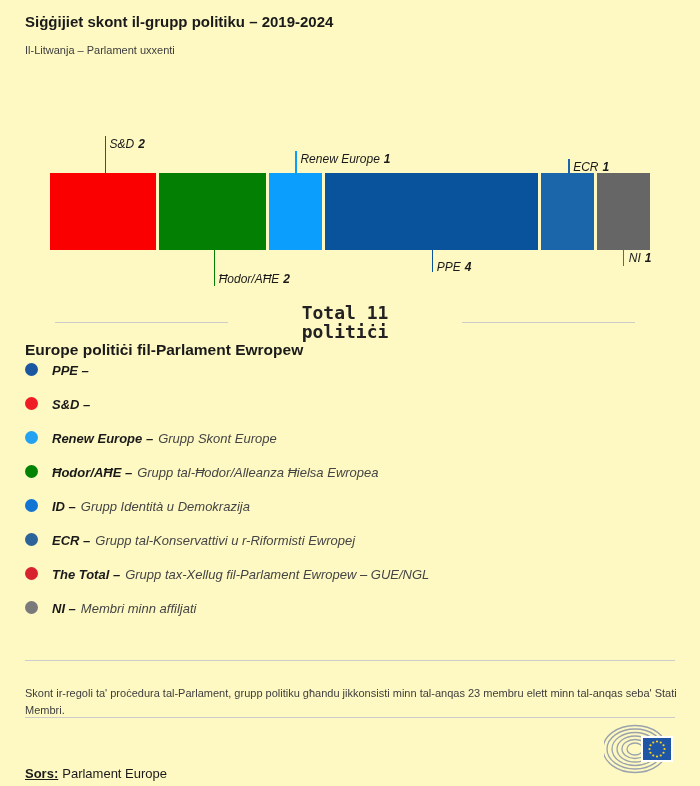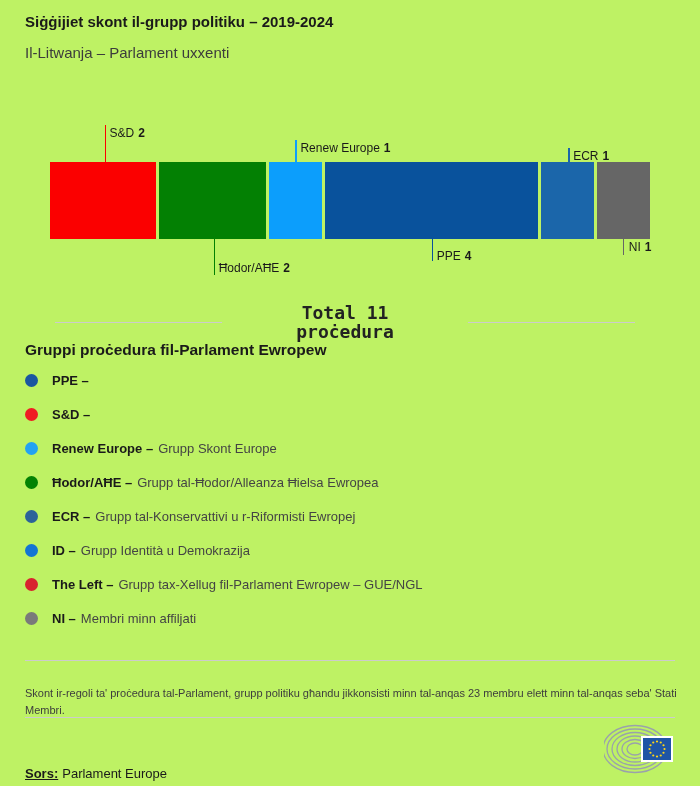--- a/index.html
+++ b/index.html
@@ -1,24 +1,24 @@
 <!DOCTYPE html>
 <html><head>
 <meta charset="utf-8">
 <style>
   * { box-sizing: border-box; }
   body { margin:0; background:#fff; }
-  .page { position:relative; width:700px; height:786px; background:#bef264; overflow:hidden;
+  .page { position:relative; width:700px; height:786px; background:#fef9c3; overflow:hidden;
           color:#1a1a1a; font-family:"Liberation Sans", sans-serif; }
 
   .title { position:absolute; left:25px; top:13px; font-size:15px; font-weight:700; margin:0; }
-  .subtitle { position:absolute; left:25px; top:44px; font-size:15px; font-weight:400; color:#3c3c3c; margin:0; }
+  .subtitle { position:absolute; left:25px; top:44px; font-size:11px; font-weight:400; color:#3c3c3c; margin:0; }
 
   
-  .chart { position:absolute; left:0; top:109px; width:672px; height:185px; }
+  .chart { position:absolute; left:0; top:120px; width:672px; height:185px;font-style:italic; }
   .bar-area { position:absolute; left:50px; top:0; width:600px; height:185px; }
   .bar { position:absolute; left:0; top:53px; width:100%; height:77px; display:flex; gap:3px; }
   .segment { height:100%; }
   .callout-line { position:absolute; width:1.5px; }
   .callout-label { position:absolute; font-size:12px; white-space:nowrap; color:#1a1a1a; }
   .callout-label b { margin-left:4px; }
 
   .line-sd    { left:9.091%;  top:16px;  height:37px; }
   .lbl-sd     { left:calc(9.091% + 5px);  top:17px; }
   .line-renew { left:40.909%; top:31px;  height:22px; }
@@ -35,21 +35,21 @@
   
   .total-row { position:absolute; left:55px; top:300px; width:580px; height:44px;
                display:flex; align-items:center;gap:48px; }
   .total-row .rule { flex:1; height:1px; background:#cccccc; }
   .total-text { padding:0 26px; text-align:center; font-family:"DejaVu Sans Mono", monospace;
                 font-weight:700; font-size:18px; line-height:19px; color:#222; white-space:pre; }
 
   
   .legend-heading { position:absolute; left:25px; top:341px; font-size:15.5px; font-weight:700; margin:0; }
   .legend-rows { position:absolute; left:25px; top:363px; width:650px; }
-  .legend-row { height:34px; display:flex; align-items:center; }
+  .legend-row { height:34px; display:flex; align-items:flex-start;font-style:italic; }
   .dot { width:13px; height:13px; border-radius:50%; flex:0 0 13px; margin-right:14px; }
   .legend-row .name { font-size:13px; font-weight:700; color:#1a1a1a; white-space:pre; }
   .legend-row .desc { font-size:13px; color:#444; margin-left:5px; }
 
   .divider { position:absolute; left:25px; width:650px; height:1px; background:#cccccc; }
   .divider-1 { top:660px; }
   .divider-2 { top:717px; }
 
   .note { position:absolute; left:25px; top:674px; width:652px; font-size:11px;
           line-height:1.55; color:#3d3d3d; }
@@ -95,25 +95,25 @@
       <div class="callout-line line-ppe" style="background-color: rgb(9, 82, 156);"></div>
       <div class="callout-label lbl-ppe"><span>PPE</span><b>4</b></div>
 
       <div class="callout-line line-ni" style="background-color: rgb(102, 102, 102);"></div>
       <div class="callout-label lbl-ni"><span>NI</span><b>1</b></div>
     </div>
   </div>
 
   <div class="total-row">
     <div class="rule"></div>
-    <div class="total-text"><span>Total 11</span><br><span>proċedura</span></div>
+    <div class="total-text"><span>Total 11</span><br><span>politiċi</span></div>
     <div class="rule"></div>
   </div>
 
-  <h3 class="legend-heading">Gruppi proċedura fil-Parlament Ewropew</h3>
+  <h3 class="legend-heading">Europe politiċi fil-Parlament Ewropew</h3>
 
   <div class="legend-rows">
     <div class="legend-row">
       <span class="dot" style="background-color: rgb(26, 87, 160);"></span>
       <span class="name">PPE –</span>
     </div>
     <div class="legend-row">
       <span class="dot" style="background-color: rgb(239, 28, 35);"></span>
       <span class="name">S&amp;D –</span>
     </div>
@@ -121,32 +121,32 @@
       <span class="dot" style="background-color: rgb(35, 162, 242);"></span>
       <span class="name">Renew Europe –</span>
       <span class="desc">Grupp Skont Europe</span>
     </div>
     <div class="legend-row">
       <span class="dot" style="background-color: rgb(3, 130, 3);"></span>
       <span class="name">Ħodor/AĦE –</span>
       <span class="desc">Grupp tal-Ħodor/Alleanza Ħielsa Ewropea</span>
     </div>
     <div class="legend-row">
+      <span class="dot" style="background-color: rgb(19, 117, 211);"></span>
+      <span class="name">ID –</span>
+      <span class="desc">Grupp Identità u Demokrazija</span>
+    </div>
+    <div class="legend-row">
       <span class="dot" style="background-color: rgb(44, 99, 153);"></span>
       <span class="name">ECR –</span>
       <span class="desc">Grupp tal-Konservattivi u r-Riformisti Ewropej</span>
     </div>
     <div class="legend-row">
-      <span class="dot" style="background-color: rgb(19, 117, 211);"></span>
-      <span class="name">ID –</span>
-      <span class="desc">Grupp Identità u Demokrazija</span>
-    </div>
-    <div class="legend-row">
       <span class="dot" style="background-color: rgb(216, 35, 47);"></span>
-      <span class="name">The Left –</span>
+      <span class="name">The Total –</span>
       <span class="desc">Grupp tax-Xellug fil-Parlament Ewropew – GUE/NGL</span>
     </div>
     <div class="legend-row">
       <span class="dot" style="background-color: rgb(122, 122, 122);"></span>
       <span class="name">NI –</span>
       <span class="desc">Membri minn affiljati</span>
     </div>
   </div>
 
   <div class="divider divider-1"></div>

